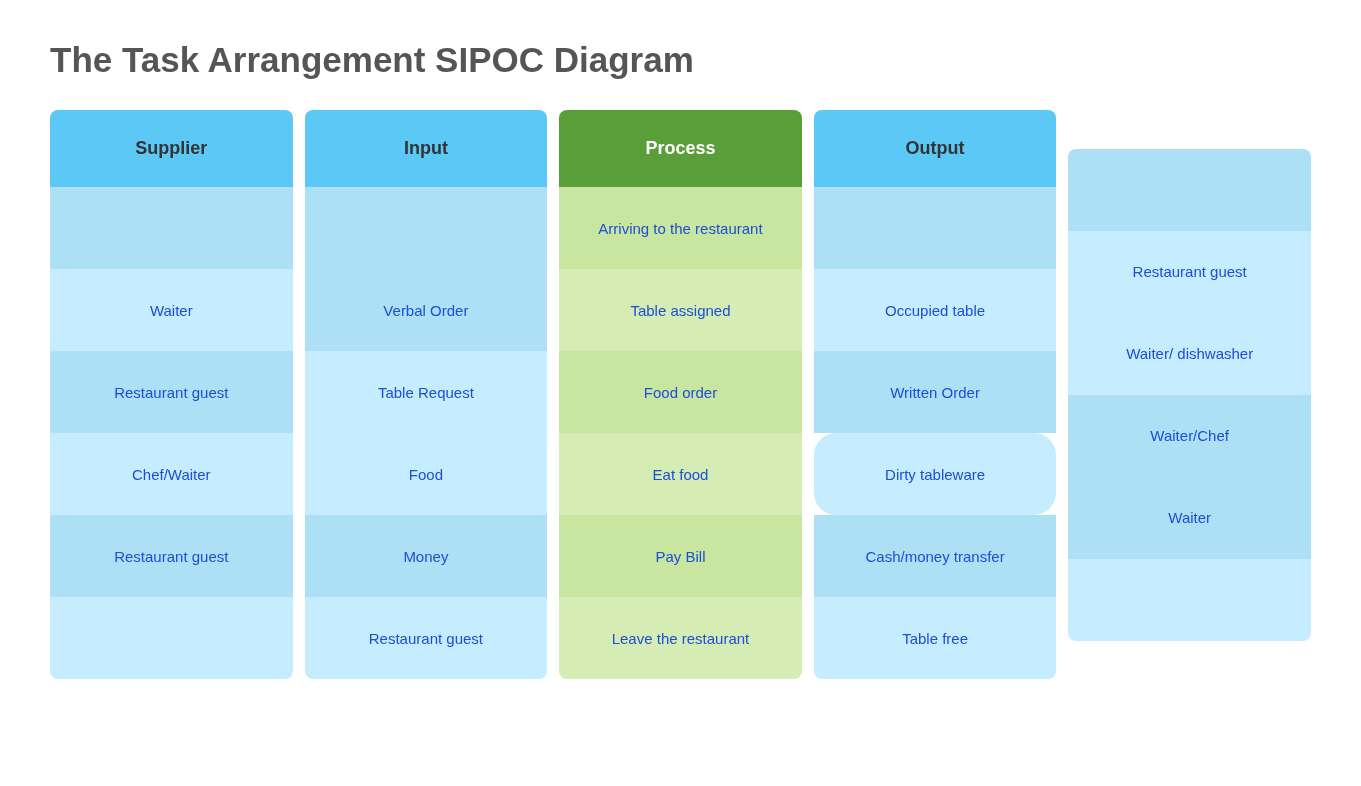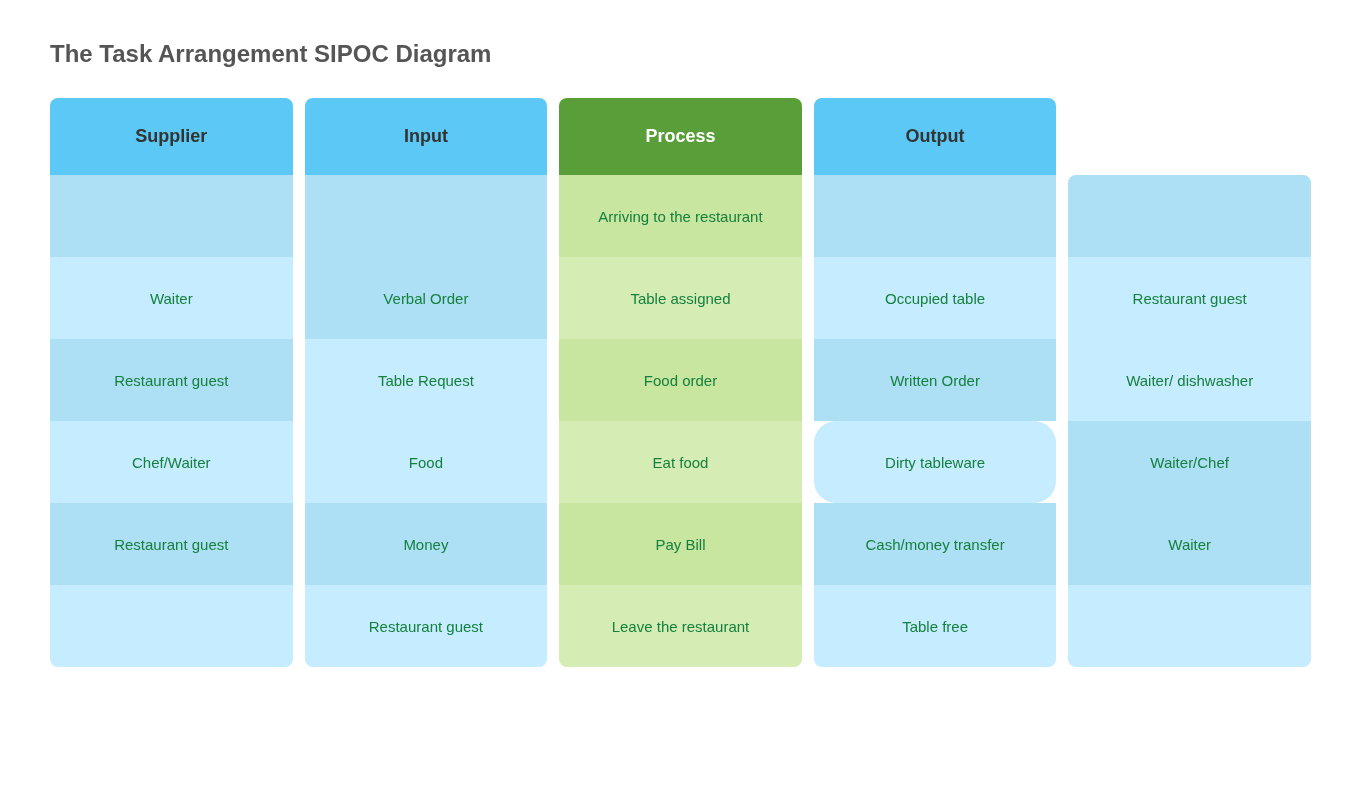--- a/index.html
+++ b/index.html
@@ -4,29 +4,29 @@
   <style>
     * { box-sizing: border-box; margin: 0; padding: 0; }
     body {
       background: #fff;
       font-family: Arial, sans-serif;
       width: 1361px;
       min-height: 786px;
       padding: 40px 50px;
     }
     h1 {
-      font-size: 24px;
+      font-size: 35px;
       font-weight: bold;
       color: #555;
       margin-bottom: 30px;
     }
     .sipoc-container {
       display: flex;
       gap: 12px;
-      align-items: flex-end;
+      align-items: center;
     }
     .column {
       flex: 1;
       display: flex;
       flex-direction: column;
       border-radius: 8px;
       overflow: hidden;
     }
     .col-header {
       padding: 28px 10px;
@@ -38,21 +38,21 @@
     .col-blue .col-header { background: #5BC8F5; }
     .col-green .col-header { background: #5A9E3A; color: #fff; }
     .cell {
       flex: 1;
       display: flex;
       align-items: center;
       justify-content: center;
       text-align: center;
       padding: 14px 12px;
       font-size: 15px;
-      color: #15803d;
+      color: #1d4ed8;
       min-height: 82px;
     }
     
     .col-blue .cell:nth-child(even) { background: #AEE0F5; }
     .col-blue .cell:nth-child(odd)  { background: #CBF0FF; }
     
     .col-blue .col-header { background: #5BC8F5; }
     .col-blue .cell { background: #AEE0F5; }
     .col-blue .cell.alt { background: #CBF0FF; }
 

